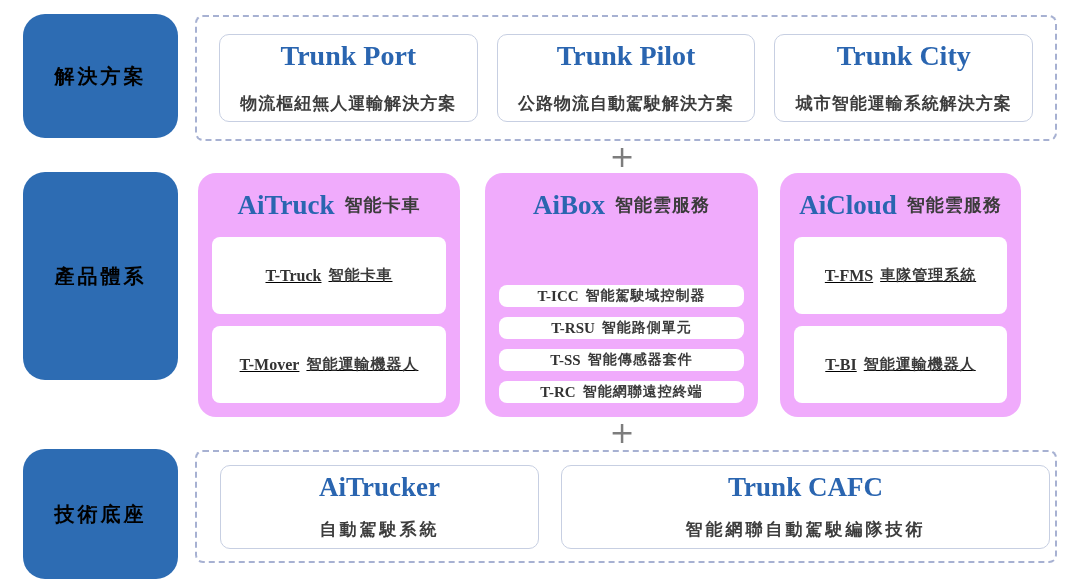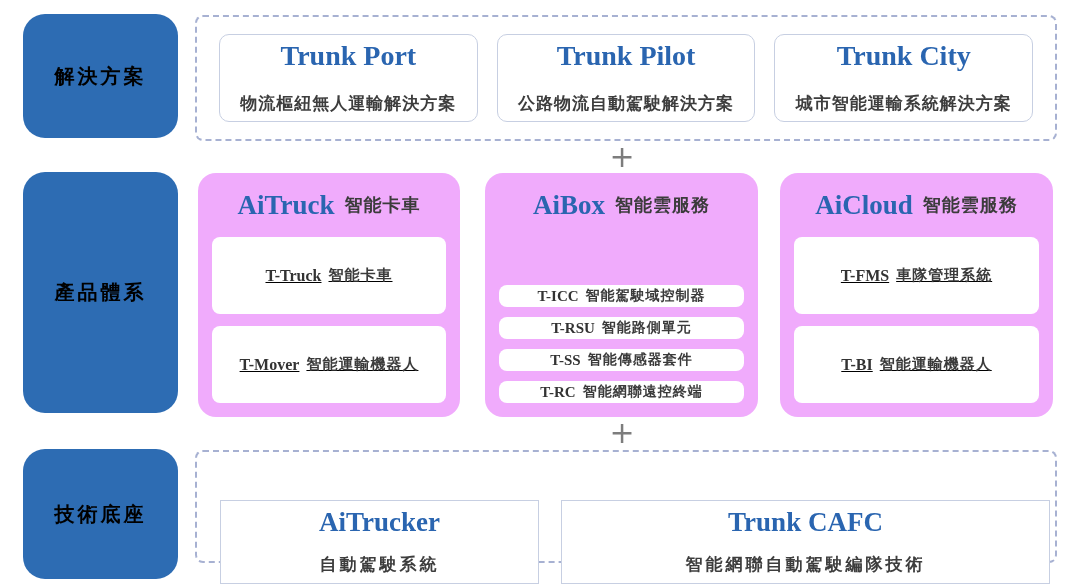--- a/index.html
+++ b/index.html
@@ -7,57 +7,56 @@
     position:relative;width:1080px;height:586px;background:#ffffff;
     font-family:"Liberation Sans","DejaVu Sans",sans-serif;overflow:hidden;
   }
   
   .label-box{
     position:absolute;left:23px;width:155px;background:#2d6cb3;border-radius:22px;
     display:flex;align-items:center;justify-content:center;
     color:#000000;font-size:20px;font-weight:600;letter-spacing:3px;
   }
   .label-solutions{top:14px;height:124px;}
-  .label-products{top:172px;height:241px;}
+  .label-products{top:172px;height:208px;}
   .label-technology{top:449px;height:130px;}
   
   .dashed-box{
     position:absolute;left:195px;width:862px;border:2px dashed #a7b1d2;border-radius:8px;
     box-sizing:border-box;background:#ffffff;
   }
   .dashed-solutions{top:15px;height:126px;display:flex;gap:19px;padding:17px 22px;}
   .dashed-technology{top:450px;height:113px;}
   
   .sol-card{
     flex:1;background:#ffffff;border:1.5px solid #c7cfe2;border-radius:10px;
     display:flex;flex-direction:column;align-items:center;justify-content:center;gap:20px;
   }
   .card-title{
     font-family:"Liberation Serif","DejaVu Serif",serif;font-weight:bold;
     font-size:28px;color:#2a65b0;line-height:1.1;
   }
   .card-sub{font-size:17px;font-weight:bold;color:#3d3d3d;letter-spacing:1px;}
   .tech-card{
-    position:absolute;background:#ffffff;border:1.5px solid #c7cfe2;border-radius:0;
+    position:absolute;background:#ffffff;border:1.5px solid #c7cfe2;border-radius:10px;
     display:flex;flex-direction:column;align-items:center;justify-content:center;gap:15px;
     box-sizing:border-box;
-    margin-top:35px;
   }
   .tech-card .card-title{font-size:27px;}
   .tech-card .card-sub{letter-spacing:3px;}
   .tech-card-1{left:23px;top:13px;width:319px;height:84px;}
   .tech-card-2{left:364px;top:13px;width:489px;height:84px;}
   
   .panel{
     position:absolute;top:173px;height:244px;background:#f0abfc;border-radius:18px;
     display:flex;flex-direction:column;box-sizing:border-box;padding:0 14px 14px 14px;
   }
   .panel-aitruck{left:198px;width:262px;}
   .panel-aibox{left:485px;width:273px;}
-  .panel-aicloud{left:780px;width:273px;}
+  .panel-aicloud{left:780px;width:241px;}
   .panel-header{
     height:64px;flex:0 0 auto;display:flex;align-items:center;justify-content:center;gap:10px;
   }
   .panel-name{
     font-family:"Liberation Serif","DejaVu Serif",serif;font-weight:bold;
     font-size:27px;color:#2a65b0;
   }
   .panel-name-suffix{font-size:18px;font-weight:bold;color:#3b3b3b;letter-spacing:1px;}
   .panel-body{flex:1;display:flex;flex-direction:column;}
   .body-gap-wide{gap:12px;text-decoration:underline;}

